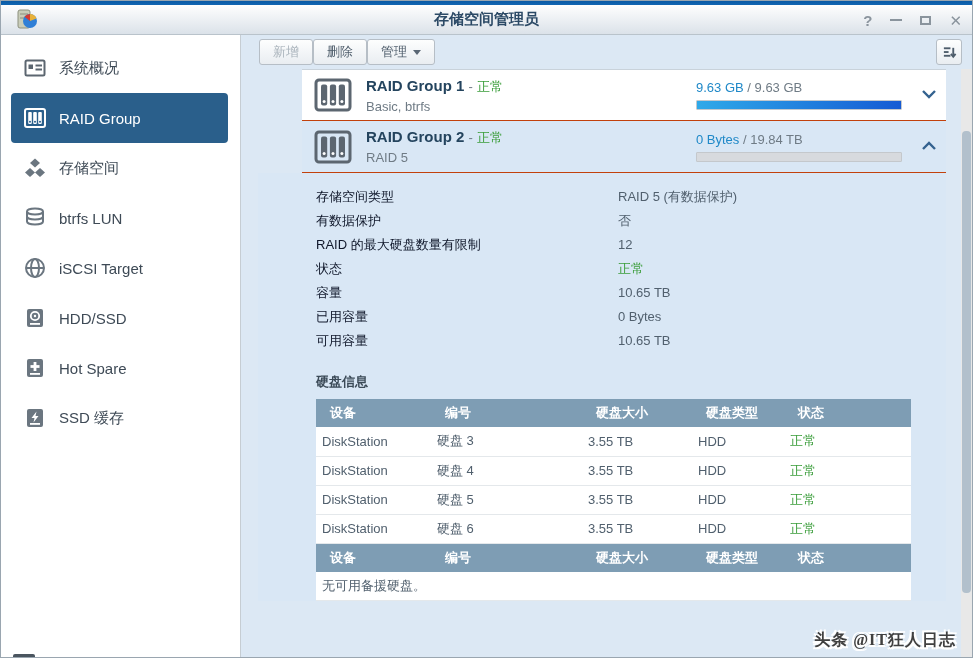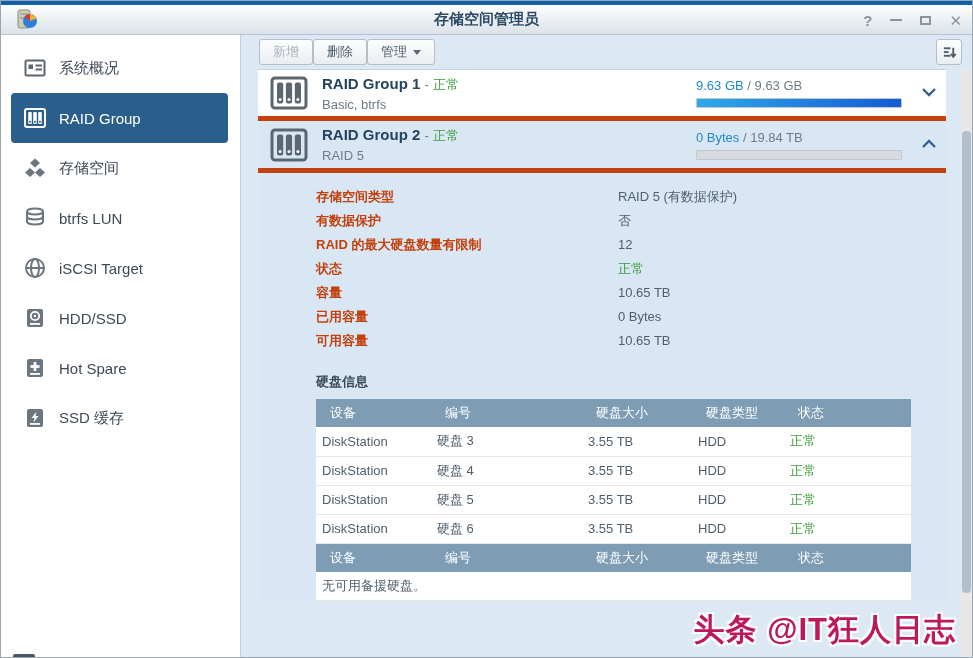--- a/index.html
+++ b/index.html
@@ -45,61 +45,61 @@
   .caret { width:0; height:0; border-left:4px solid transparent; border-right:4px solid transparent;
            border-top:5px solid #5a6775; }
   .spacer { flex:1; }
   .sortbtn { width:26px; height:26px; display:flex; align-items:center; justify-content:center;
              background:linear-gradient(#fdfefe,#e9edf1); border:1px solid #b6bec6;
              border-radius:3px; cursor:pointer; }
 
   
   .list { margin-left:17px; width:688px; }
   .grow { position:relative; display:flex; align-items:center; height:52px;
-          padding:0 34px 0 12px; border-bottom:5px solid #c2410c; }
+          padding:0 34px 0 12px; border-bottom:1px solid #c2410c;margin-left:44px; }
   .grow.white { background:#ffffff; border-top:1px solid #c9d2da; }
   .grow.blue  { background:#d9e7f5; }
   .gicon { width:38px; height:34px; margin-right:14px; flex:0 0 38px; }
   .gtext { flex:1; }
   .gtitle { font-size:15px; font-weight:bold; color:#24445e; }
   .gsep { font-weight:normal; color:#6f7b85; font-size:13px; }
   .gstatus { font-weight:normal; color:#3c9e3c; font-size:13px; }
   .gsub { font-size:13px; color:#6f7b85; margin-top:3px; }
   .gusage { width:206px; margin-right:10px; }
   .gnums { font-size:13px; color:#6f7b85; margin-bottom:5px; }
   .gused { color:#2089c8; }
   .pbar { height:10px; background:#d7dade; border:1px solid #c4c8cc; border-radius:1px; overflow:hidden; }
   .pfill { height:100%; background:linear-gradient(90deg,#2fa9e9,#155bd4); }
   .chev { position:absolute; right:10px; top:50%; margin-top:-6px; width:14px; height:12px; cursor:pointer; }
 
   
   .panel { background:#d9e7f5; padding:12px 0 0 58px; }
   .drow { display:flex; font-size:13px; line-height:24px; }
-  .dlabel { width:302px; font-weight:bold; color:#c2410c; }
+  .dlabel { width:302px; font-weight:normal; color:#0f172a; }
   .dvalue { color:#51606e; }
   .dvalue.green { color:#3c9e3c; }
 
   .sect-title { font-size:13px; font-weight:bold; color:#3b4a57; margin:20px 0 8px; }
   table.dtable { border-collapse:collapse; width:595px; font-size:13px; background:#fff; }
-  .dtable th { background:#7e9db4; color:#ffffff; font-weight:normal; text-align:left;
+  .dtable th { background:#7e9db4; color:#ffffff; font-weight:bold; text-align:left;
                height:28px; padding:0 0 0 14px; }
   .dtable td { height:29px; padding:0 0 0 6px; color:#51606e; border-bottom:1px solid #e4e8eb; }
   .dtable td.green { color:#3c9e3c; }
   .c1{width:115px}.c2{width:151px}.c3{width:110px}.c4{width:92px}
   .empty-row td { color:#51606e; }
 
   
   .scroll-track { position:absolute; top:34px; right:0; width:11px; bottom:0; background:#e8e8e8; }
   .scroll-thumb { position:absolute; top:62px; left:1px; width:9px; height:462px;
                   background:#b2c0cc; border-radius:4px; }
 
   
-  .watermark { position:absolute; right:16px; bottom:6px; font-size:31px; font-weight:bold;
-               color:#be185d; letter-spacing:1px; pointer-events:none;
-               text-shadow:-2px -2px 0 #fff,2px -2px 0 #fff,-2px 2px 0 #fff,2px 2px 0 #fff,0 2px 0 #fff; }
+  .watermark { position:absolute; right:16px; bottom:6px; font-size:16px; font-weight:bold;
+               color:#404040; letter-spacing:1px; pointer-events:none;
+               text-shadow:-2px -2px 0 #fff,2px -2px 0 #fff,-2px 2px 0 #fff,2px 2px 0 #fff,0 2px 0 #fff;font-family:Liberation Serif, serif; }
 
   svg { display:block; }
 </style>
 </head>
 <body>
 
 <div class="window">
   <div class="top-strip"></div>
 
   <div class="titlebar">

